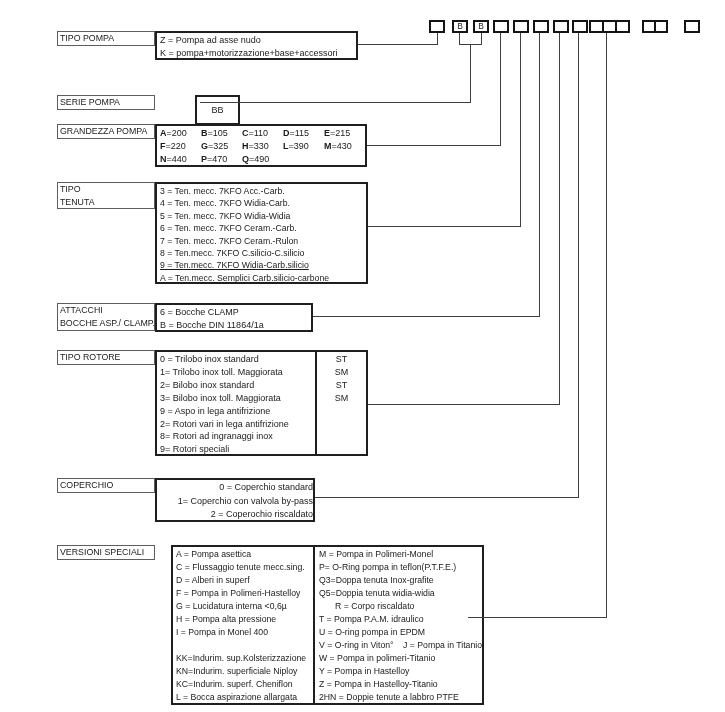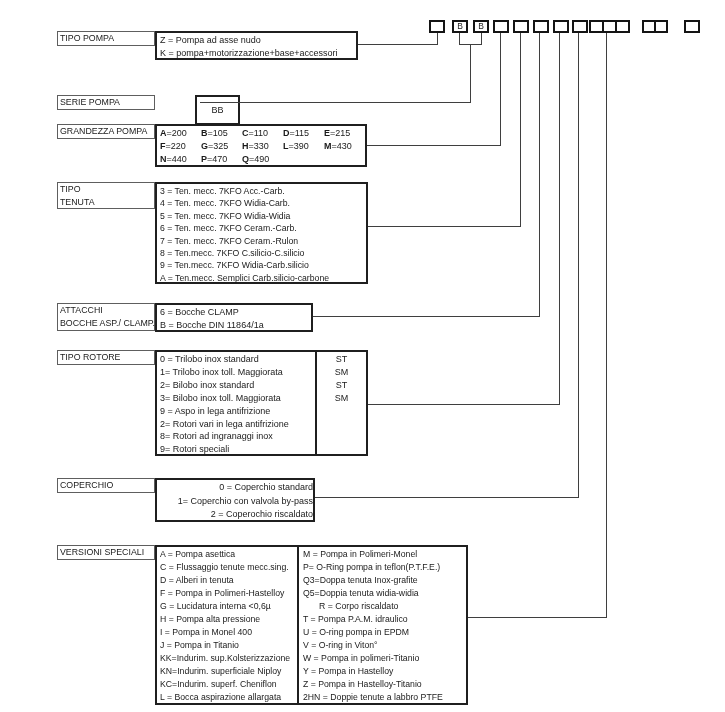--- a/index.html
+++ b/index.html
@@ -96,21 +96,21 @@
       <div class="label-line">TIPO</div>
       <div class="label-line">TENUTA</div>
     </div>
     <div class="options-box" style="left: 155px; top: 182px; width: 213px; height: 102.2px; font-size: 8.7px;">
       <div class="option-row" style="line-height: 12.4px;">3 = Ten. mecc. 7KFO Acc.-Carb.</div>
       <div class="option-row" style="line-height: 12.4px;">4 = Ten. mecc. 7KFO Widia-Carb.</div>
       <div class="option-row" style="line-height: 12.4px;">5 = Ten. mecc. 7KFO Widia-Widia</div>
       <div class="option-row" style="line-height: 12.4px;">6 = Ten. mecc. 7KFO Ceram.-Carb.</div>
       <div class="option-row" style="line-height: 12.4px;">7 = Ten. mecc. 7KFO Ceram.-Rulon</div>
       <div class="option-row" style="line-height: 12.4px;">8 = Ten.mecc. 7KFO C.silicio-C.silicio</div>
-      <div class="option-row" style="line-height: 12.4px;">9 = Ten.mecc. 7KFO Widia-Carb.silicio</div>
+      <div class="option-row" style="line-height: 12.4px; text-decoration: underline;">9 = Ten.mecc. 7KFO Widia-Carb.silicio</div>
       <div class="option-row" style="line-height: 12.4px;">A = Ten.mecc. Semplici Carb.silicio-carbone</div>
     </div>
     <div class="label-box" style="left: 57px; top: 303px; width: 98px; height: 28px;">
       <div class="label-line">ATTACCHI</div>
       <div class="label-line">BOCCHE ASP./ CLAMP.</div>
     </div>
     <div class="options-box" style="left: 155px; top: 303px; width: 158px; height: 29px; font-size: 9px;">
       <div class="option-row" style="line-height: 13px;">6 = Bocche CLAMP</div>
       <div class="option-row" style="line-height: 13px;">B =  Bocche DIN 11864/1a</div>
     </div>
@@ -141,30 +141,30 @@
       <div class="label-line">COPERCHIO</div>
     </div>
     <div class="options-box" style="left: 155px; top: 478px; width: 160px; height: 43.5px; font-size: 9px; text-align: right;">
       <div class="option-row" style="line-height: 13.5px;">0 = Coperchio standard</div>
       <div class="option-row" style="line-height: 13.5px;">1= Coperchio con valvola by-pass</div>
       <div class="option-row" style="line-height: 13.5px;">2 = Coperochio riscaldato</div>
     </div>
     <div class="label-box" style="left: 57px; top: 545px; width: 98px; height: 15px;">
       <div class="label-line">VERSIONI SPECIALI</div>
     </div>
-    <div class="options-box" style="left: 155px; top: 545px; width: 313px; height: 160px; font-size: 8.7px;">
+    <div class="options-box" style="left: 171px; top: 545px; width: 313px; height: 160px; font-size: 8.7px;">
       <div class="col-divider" style="left: 140px;"></div>
       <div class="option-row" style="line-height: 13px;">A = Pompa asettica</div>
       <div class="option-row" style="line-height: 13px;">C = Flussaggio tenute mecc.sing.</div>
-      <div class="option-row" style="line-height: 13px;">D = Alberi in tenuta</div>
+      <div class="option-row" style="line-height: 13px;">D = Alberi in superf</div>
       <div class="option-row" style="line-height: 13px;">F = Pompa in Polimeri-Hastelloy</div>
       <div class="option-row" style="line-height: 13px;">G = Lucidatura interna &lt;0,6µ</div>
       <div class="option-row" style="line-height: 13px;">H = Pompa alta pressione</div>
       <div class="option-row" style="line-height: 13px;">I = Pompa in Monel 400</div>
-      <div class="option-row" style="line-height: 13px;">J = Pompa in Titanio</div>
+      <div class="option-row" style="line-height: 13px; text-align: right;">J = Pompa in Titanio</div>
       <div class="option-row" style="line-height: 13px;">KK=Indurim. sup.Kolsterizzazione</div>
       <div class="option-row" style="line-height: 13px;">KN=Indurim. superficiale Niploy</div>
       <div class="option-row" style="line-height: 13px;">KC=Indurim. superf. Cheniflon</div>
       <div class="option-row" style="line-height: 13px;">L = Bocca aspirazione allargata</div>
       <div class="right-col" style="left: 143px; width: 166px;">
         <div class="option-row" style="line-height: 13px;">M = Pompa in Polimeri-Monel</div>
         <div class="option-row" style="line-height: 13px;">P= O-Ring pompa in teflon(P.T.F.E.)</div>
         <div class="option-row" style="line-height: 13px;">Q3=Doppa tenuta Inox-grafite</div>
         <div class="option-row" style="line-height: 13px;">Q5=Doppia tenuta widia-widia</div>
         <div class="option-row" style="line-height: 13px; padding-left: 16px;">R = Corpo riscaldato</div>

